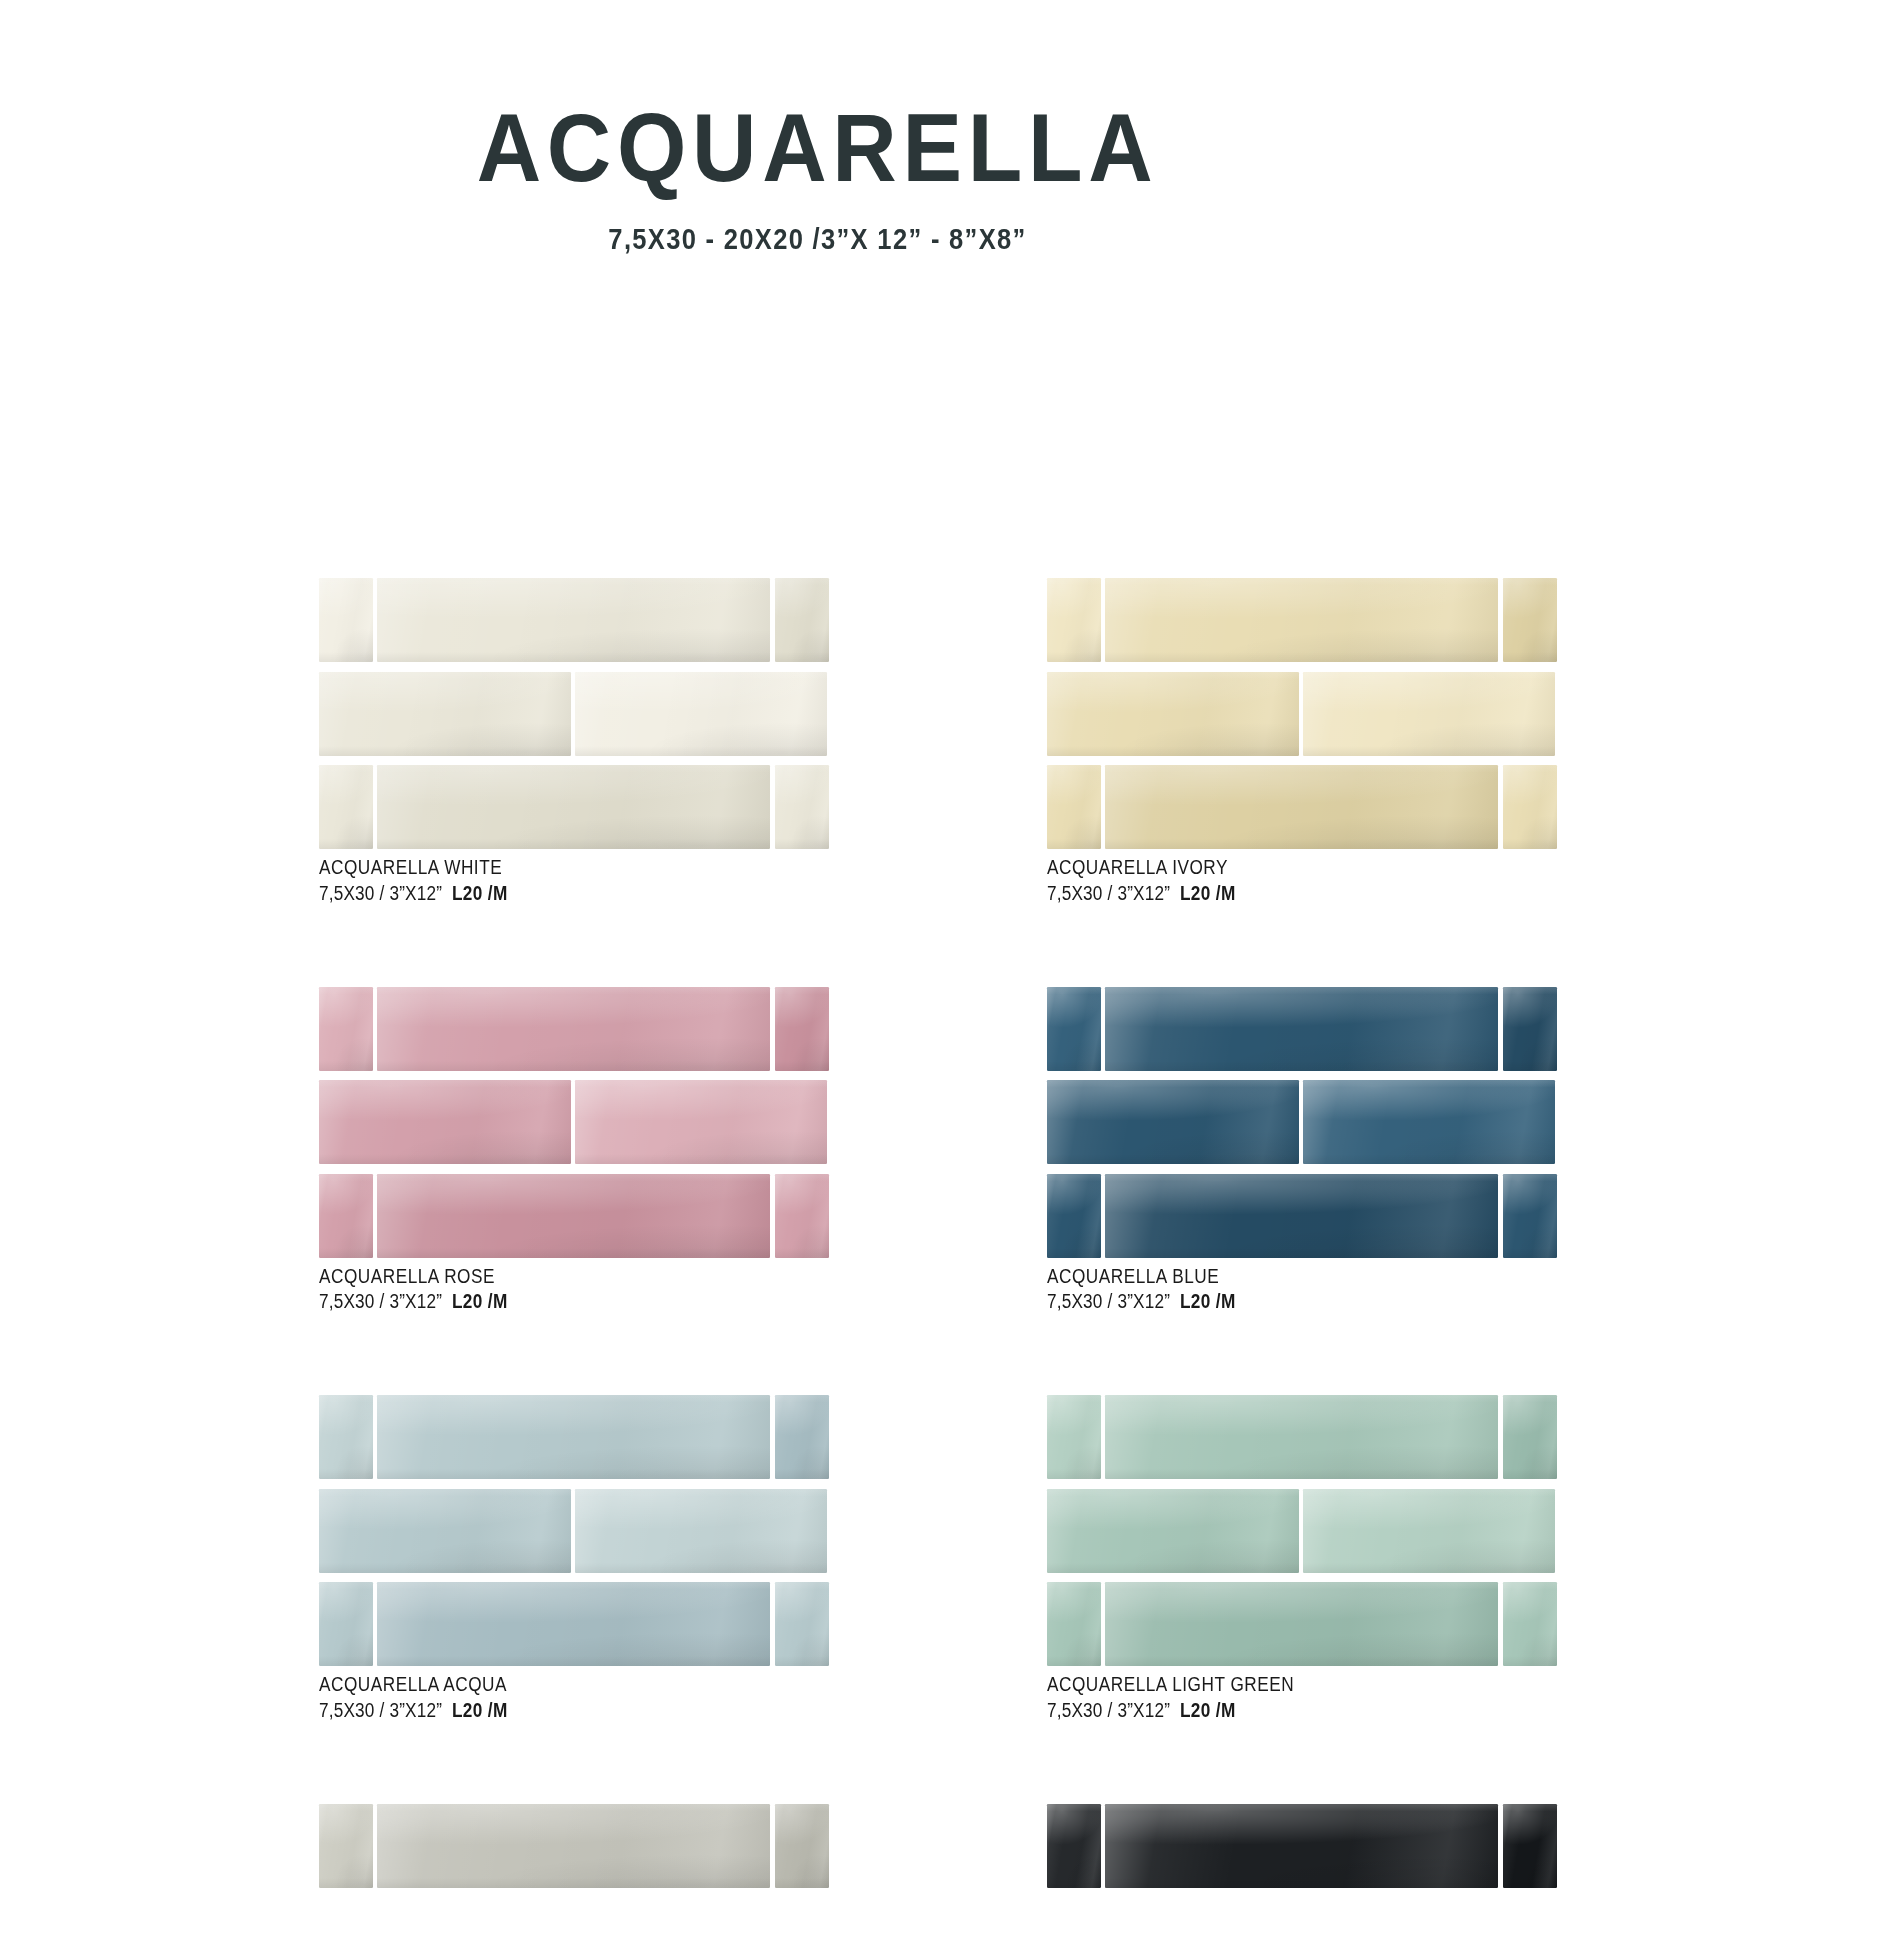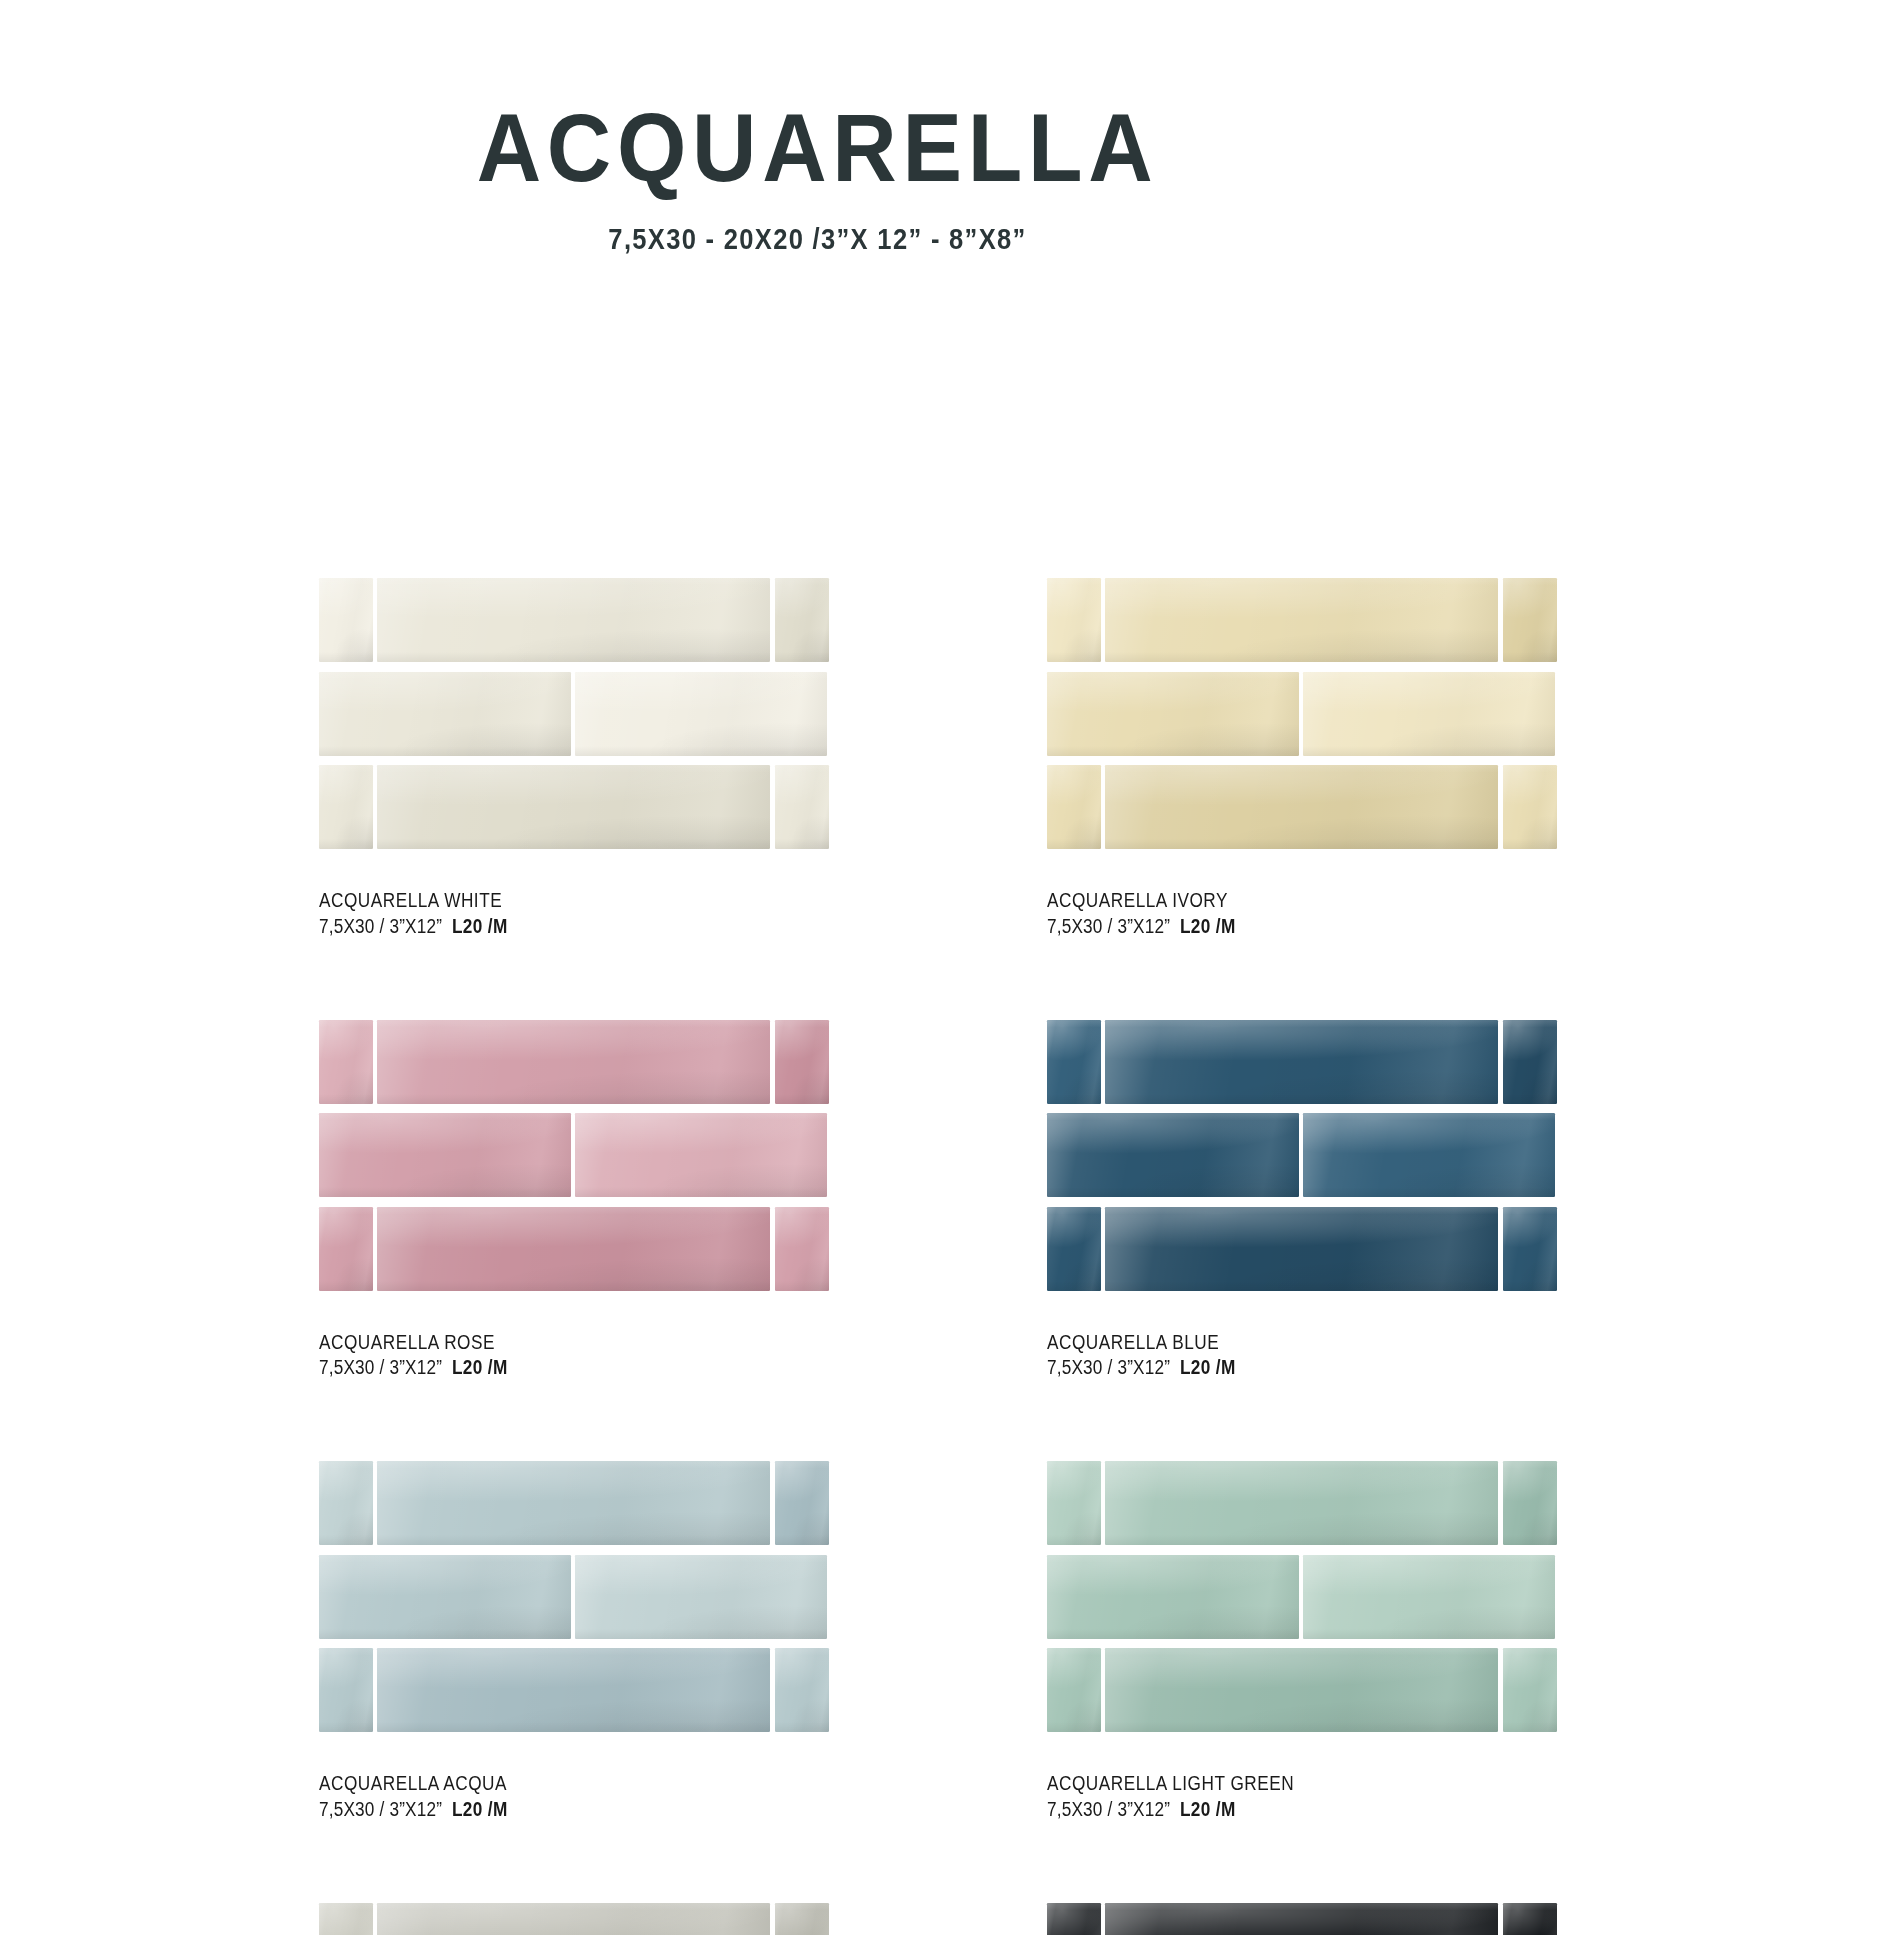--- a/index.html
+++ b/index.html
@@ -109,21 +109,21 @@
     background:
       radial-gradient(130% 70% at 28% 8%, rgba(255,255,255,0.28), rgba(255,255,255,0) 58%),
       radial-gradient(90% 60% at 82% 96%, rgba(0,0,0,0.07), rgba(0,0,0,0) 60%),
       linear-gradient(180deg, rgba(255,255,255,0.14) 0%, rgba(255,255,255,0) 9%,
                       rgba(0,0,0,0) 88%, rgba(0,0,0,0.06) 100%);
     pointer-events: none;
   }
 
   
   .swatch-caption {
-    padding-top: 40px;
+    padding-top: 7px;
     color: #1a1a1a;
   }
   .product-name {
     font-size: 20px;
     line-height: 1.18;
     letter-spacing: 0.6px;
     font-weight: 400;
     transform: scaleX(0.86);
     transform-origin: left center;
     white-space: nowrap;

